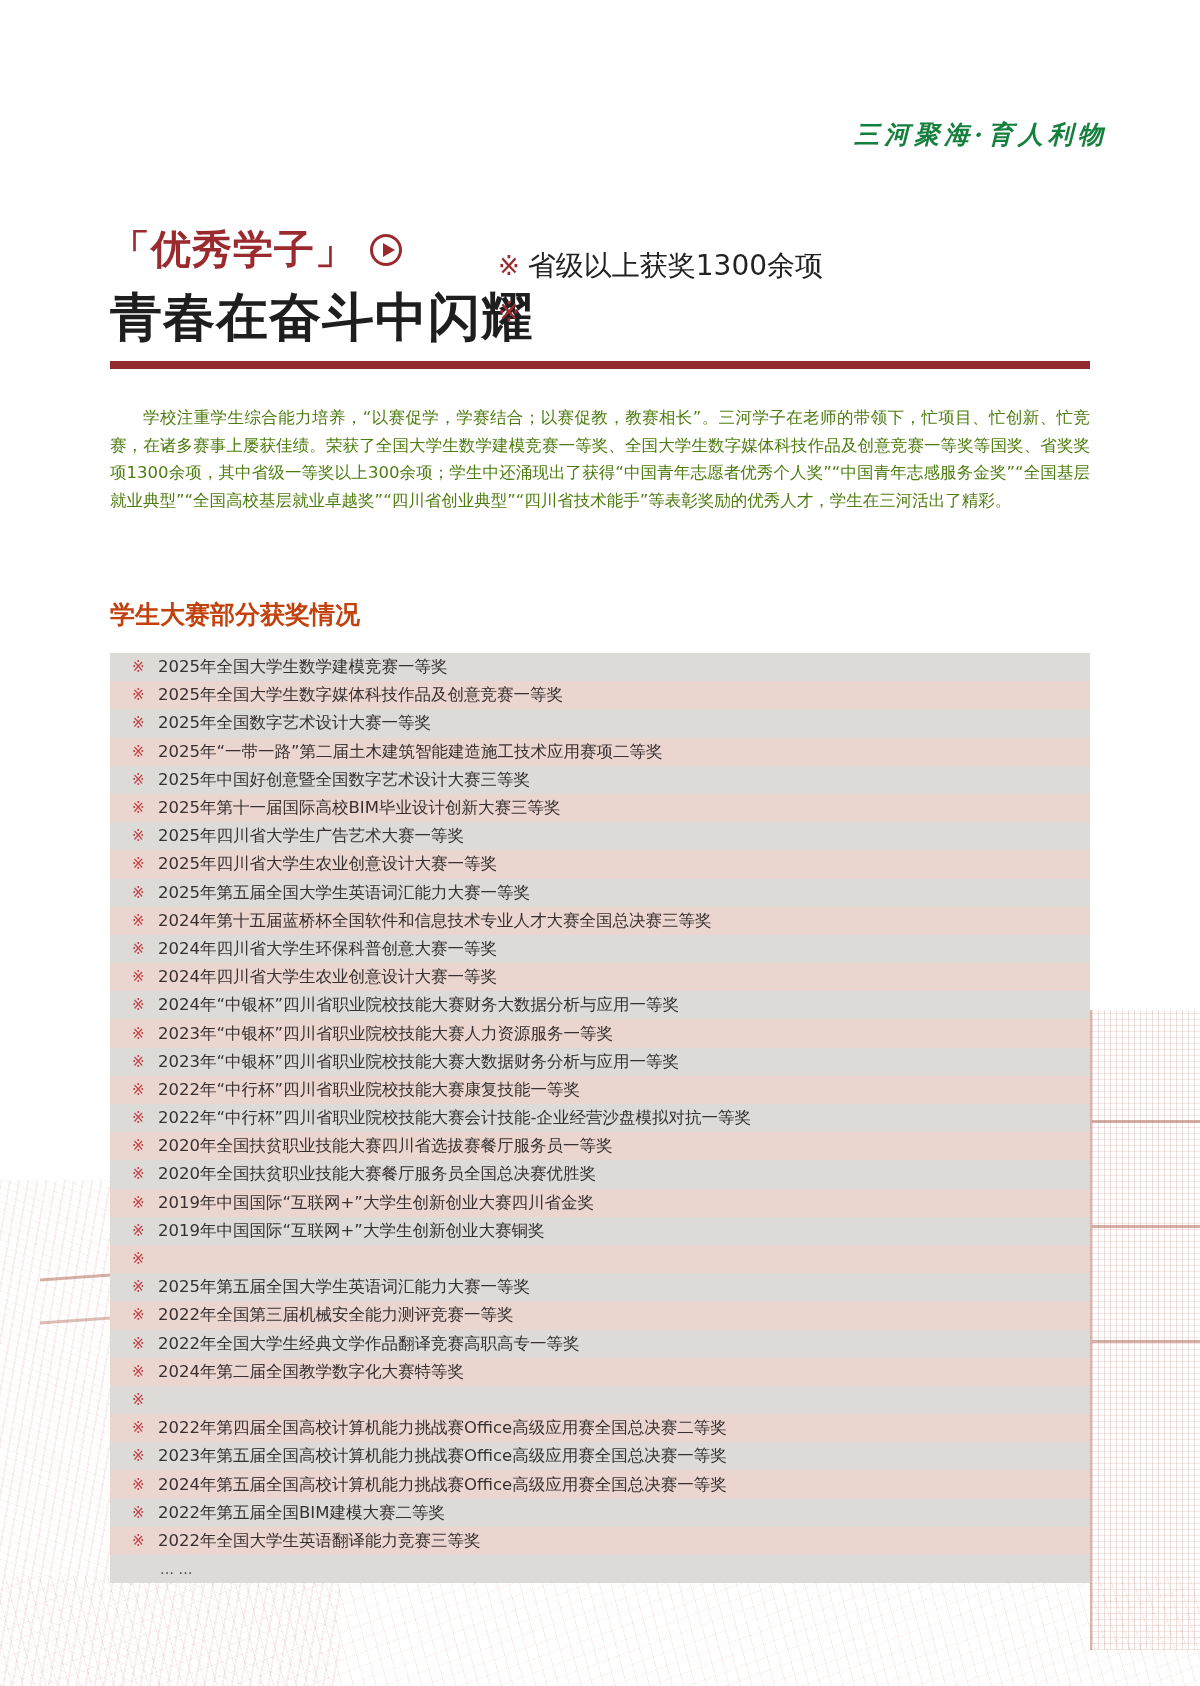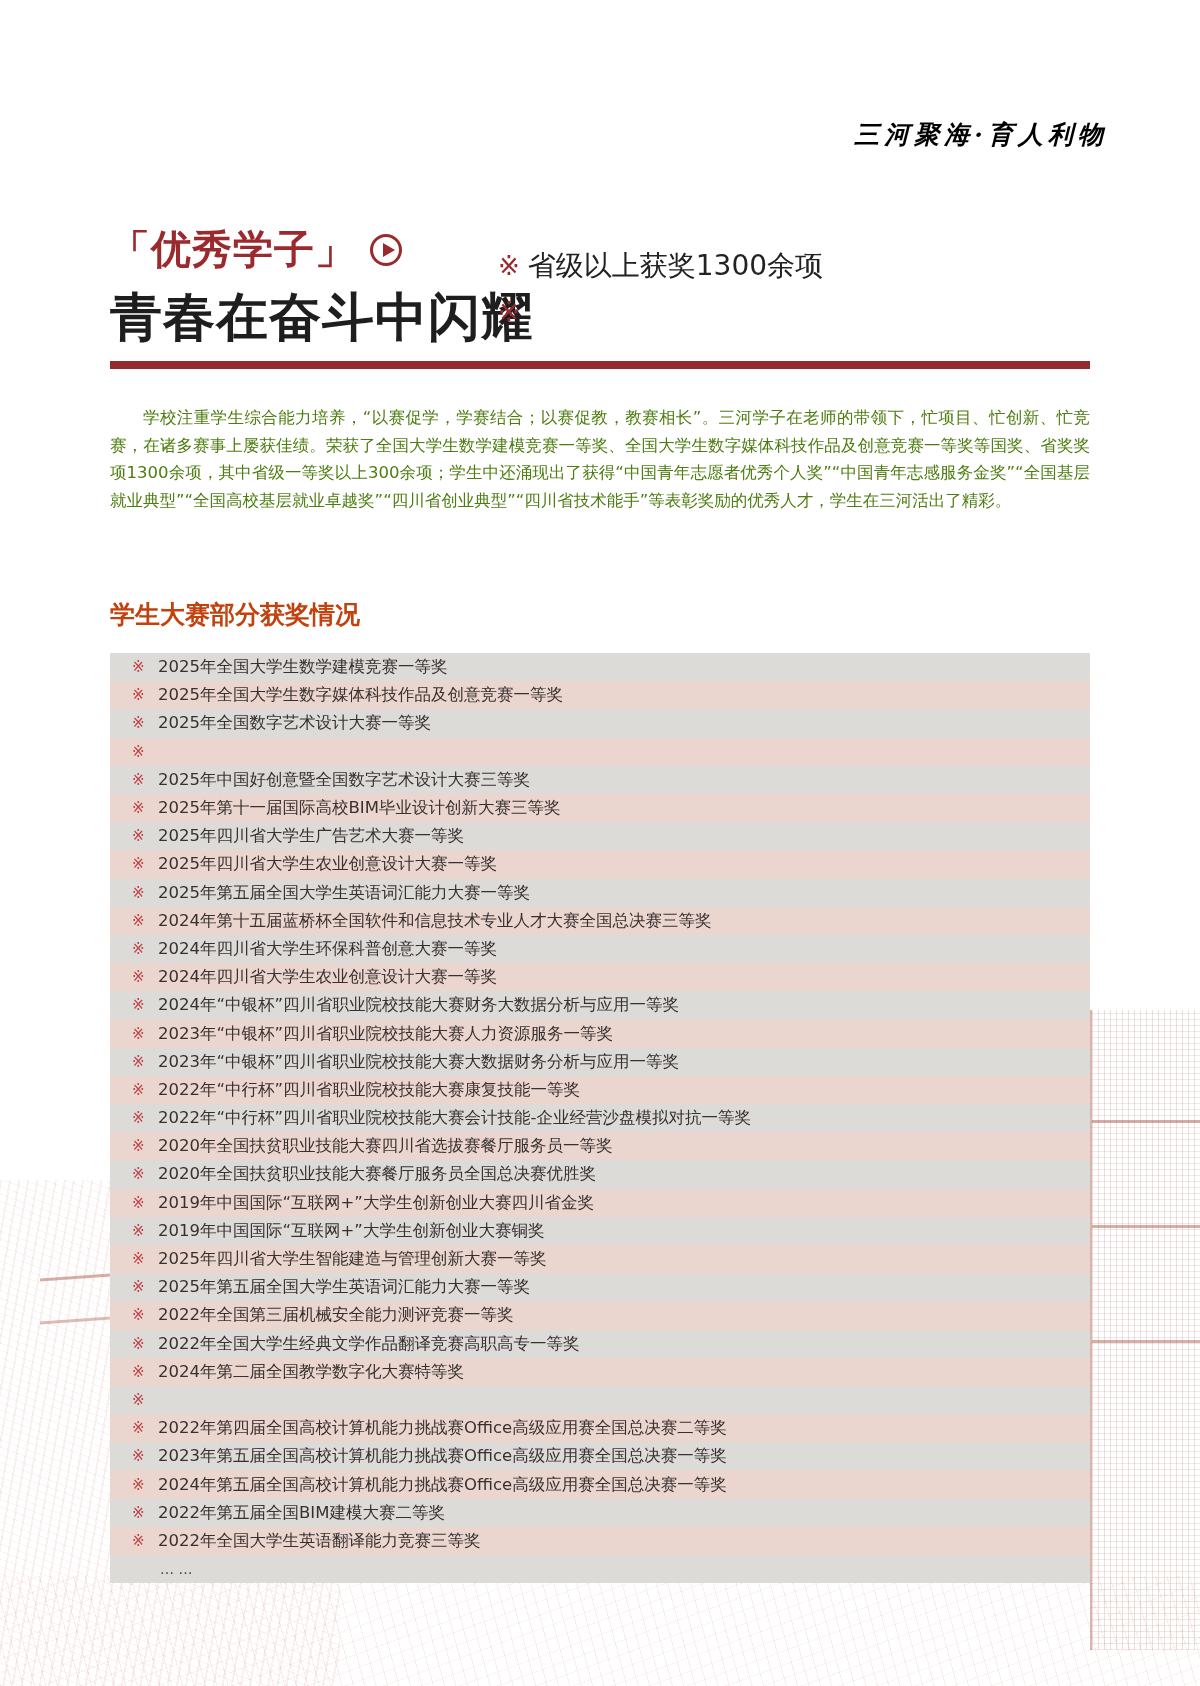--- a/index.html
+++ b/index.html
@@ -38,21 +38,21 @@
       position: absolute; left: 0; bottom: 0; width: 1200px; height: 110px;
       background:
         repeating-linear-gradient(75deg, rgba(190,120,105,0.12) 0 1px, transparent 1px 11px),
         repeating-linear-gradient(160deg, rgba(190,120,105,0.08) 0 1px, transparent 1px 13px);
     }
 
     .motto {
       position: absolute; right: 92px; top: 118px;
       font-family: "DejaVu Serif", "Liberation Serif", serif;
       font-size: 25px; font-style: italic; font-weight: bold;
-      color: #000000; letter-spacing: 5px;
+      color: #15803d; letter-spacing: 5px;
     }
 
     .hero { position: absolute; left: 110px; top: 222px; }
     .hero .tag-line { display: flex; align-items: center; }
     .hero .tag {
       font-size: 40px; font-weight: bold; color: #9a2a2e; letter-spacing: 1px;
       font-family: Liberation Sans, sans-serif;
     }
     .hero .play {
       width: 32px; height: 32px; border: 3px solid #9a2a2e; border-radius: 50%;
@@ -144,20 +144,21 @@
     <div class="row">
       <span class="mark">※</span>
       <span>2025年全国大学生数字媒体科技作品及创意竞赛一等奖</span>
     </div>
     <div class="row">
       <span class="mark">※</span>
       <span>2025年全国数字艺术设计大赛一等奖</span>
     </div>
     <div class="row">
       <span class="mark">※</span>
+      <span>2025年“一带一路”第二届土木建筑智能建造施工技术应用赛项二等奖</span>
     </div>
     <div class="row">
       <span class="mark">※</span>
       <span>2025年中国好创意暨全国数字艺术设计大赛三等奖</span>
     </div>
     <div class="row">
       <span class="mark">※</span>
       <span>2025年第十一届国际高校BIM毕业设计创新大赛三等奖</span>
     </div>
     <div class="row">
@@ -215,21 +216,20 @@
     <div class="row">
       <span class="mark">※</span>
       <span>2019年中国国际“互联网+”大学生创新创业大赛四川省金奖</span>
     </div>
     <div class="row">
       <span class="mark">※</span>
       <span>2019年中国国际“互联网+”大学生创新创业大赛铜奖</span>
     </div>
     <div class="row">
       <span class="mark">※</span>
-      <span>2025年四川省大学生智能建造与管理创新大赛一等奖</span>
     </div>
     <div class="row">
       <span class="mark">※</span>
       <span>2025年第五届全国大学生英语词汇能力大赛一等奖</span>
     </div>
     <div class="row">
       <span class="mark">※</span>
       <span>2022年全国第三届机械安全能力测评竞赛一等奖</span>
     </div>
     <div class="row">

